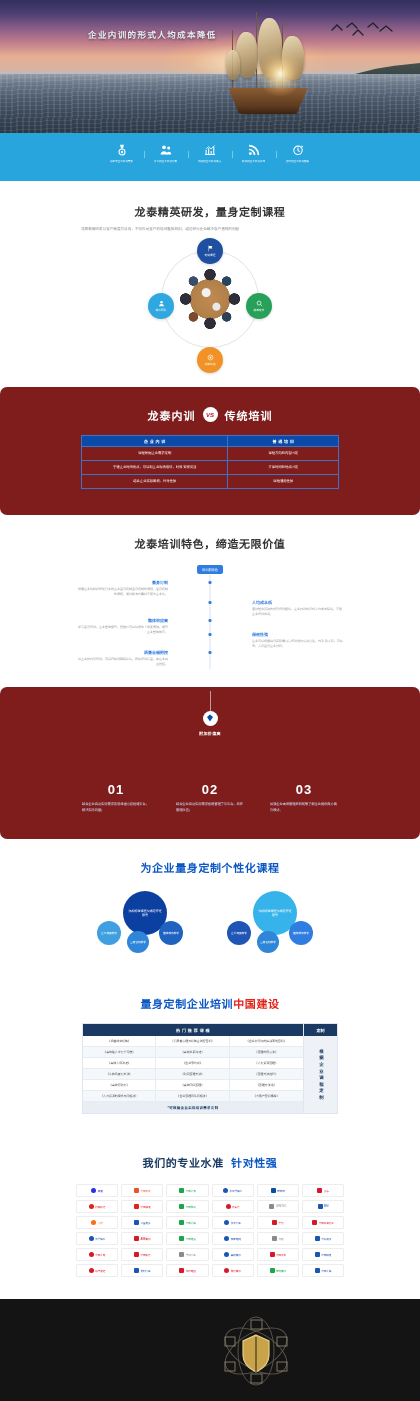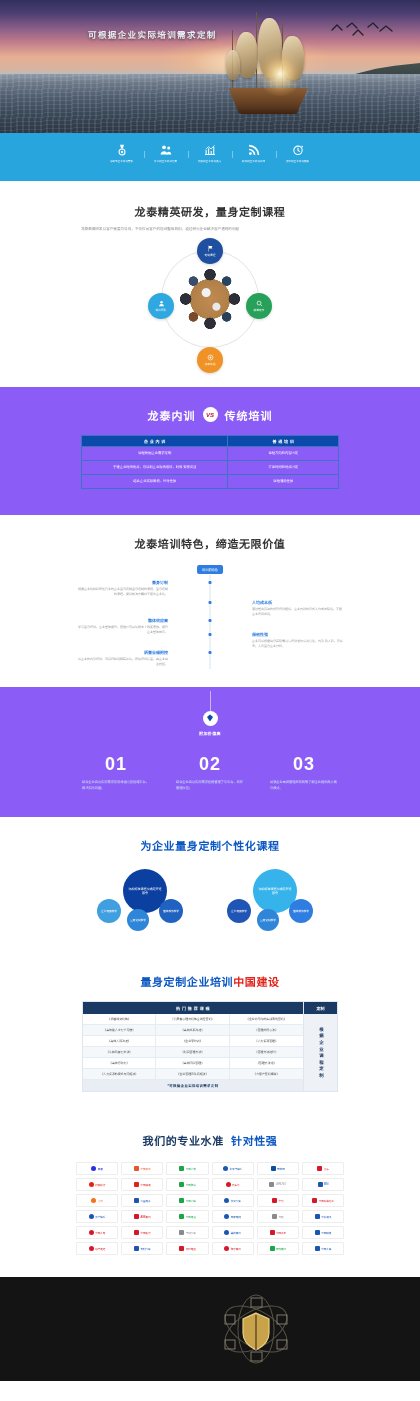--- a/index.html
+++ b/index.html
@@ -86,21 +86,21 @@
     background:rgba(255,255,255,.38);
   }
   .nav-ico { height:13px; display:flex; align-items:center; justify-content:center; }
   .nav-ico svg { display:block; }
   .nav-label { font-size:2.7px; color:#fff; letter-spacing:.1px; white-space:nowrap; transform:scale(.92); }
   .nav-strip { height:8px; background:#29a5de; }
 
   
   .sec { position:relative; }
   .sec-white { background:#fff; }
-  .sec-blue  { background:#8b5cf6; }
+  .sec-blue  { background:#7f1d1d;border-radius:7px; }
   .sec-gray  { background:#eeeeee; }
   .sec-dark  { background:#141414; }
 
   .sec-title {
     text-align:center; font-size:11px; font-weight:700; color:#333; letter-spacing:.6px;
   }
   .sec-title.blue  { color:#0b57c4; }
   .sec-desc {
     margin:7px auto 0; width:258px; font-size:3.6px; line-height:1.85; color:#8b8b8b;
     text-align:justify;
@@ -189,21 +189,21 @@
   .s4 { padding:4px 0 26px; }
   .drop-line { width:1px; height:20px; margin:0 auto; background:rgba(255,255,255,.55); }
   .val-badge { width:58px; margin:0 auto; text-align:center; }
   .val-circle {
     width:15px; height:15px; border-radius:50%; background:#fff; margin:0 auto;
     display:flex; align-items:center; justify-content:center;
   }
   .val-txt { margin-top:4px; font-size:4px; color:#fff; font-weight:700; letter-spacing:.4px; }
   .nums { display:flex; justify-content:center; gap:26px; margin-top:18px; }
   .num-col { width:68px; text-align:center; }
-  .num-n { font-size:18px; font-weight:700; color:#fff; letter-spacing:1px; }
+  .num-n { font-size:13px; font-weight:700; color:#fff; letter-spacing:1px;margin-top:28px; }
   .num-p { margin-top:5px; font-size:3.2px; line-height:1.85; color:#cfe0f7; text-align:left; }
 
   
   .s5 { padding:20px 0 22px; background:#fff; }
   .clusters { display:flex; justify-content:center; gap:34px; margin-top:16px; }
   .cluster { position:relative; width:96px; height:62px; }
   .bub {
     position:absolute; border-radius:50%; color:#fff; display:flex; align-items:center;
     justify-content:center; text-align:center; line-height:1.35;
   }
@@ -310,21 +310,21 @@
       <g fill="none" stroke="#1d1d22" stroke-width="1.3" stroke-linecap="round">
         <path d="M2 8 L7 3 L12 8"></path>
         <path d="M17 5 L22 1 L27 6"></path>
         <path d="M23 13 L28 8 L33 13"></path>
         <path d="M38 5 L43 1 L48 6"></path>
         <path d="M50 9 L56 4 L62 9"></path>
       </g>
     </svg>
 
     <div class="hero-text">
-      <div class="hero-sub">可根据企业实际培训需求定制</div>
+      <div class="hero-sub">企业内训的形式人均成本降低</div>
     </div>
   </div>
 
   <div class="navbar">
     <div class="nav-inner" id="nav-inner">
         <div class="nav-item">
           <span class="nav-ico">
             <svg width="12" height="12" viewBox="0 0 16 16" fill="#fff">
               <path d="M5.4 1h5.2l-1.4 5H6.8z"></path>
               <circle cx="8" cy="10.6" r="4" fill="none" stroke="#fff" stroke-width="1.4"></circle>

